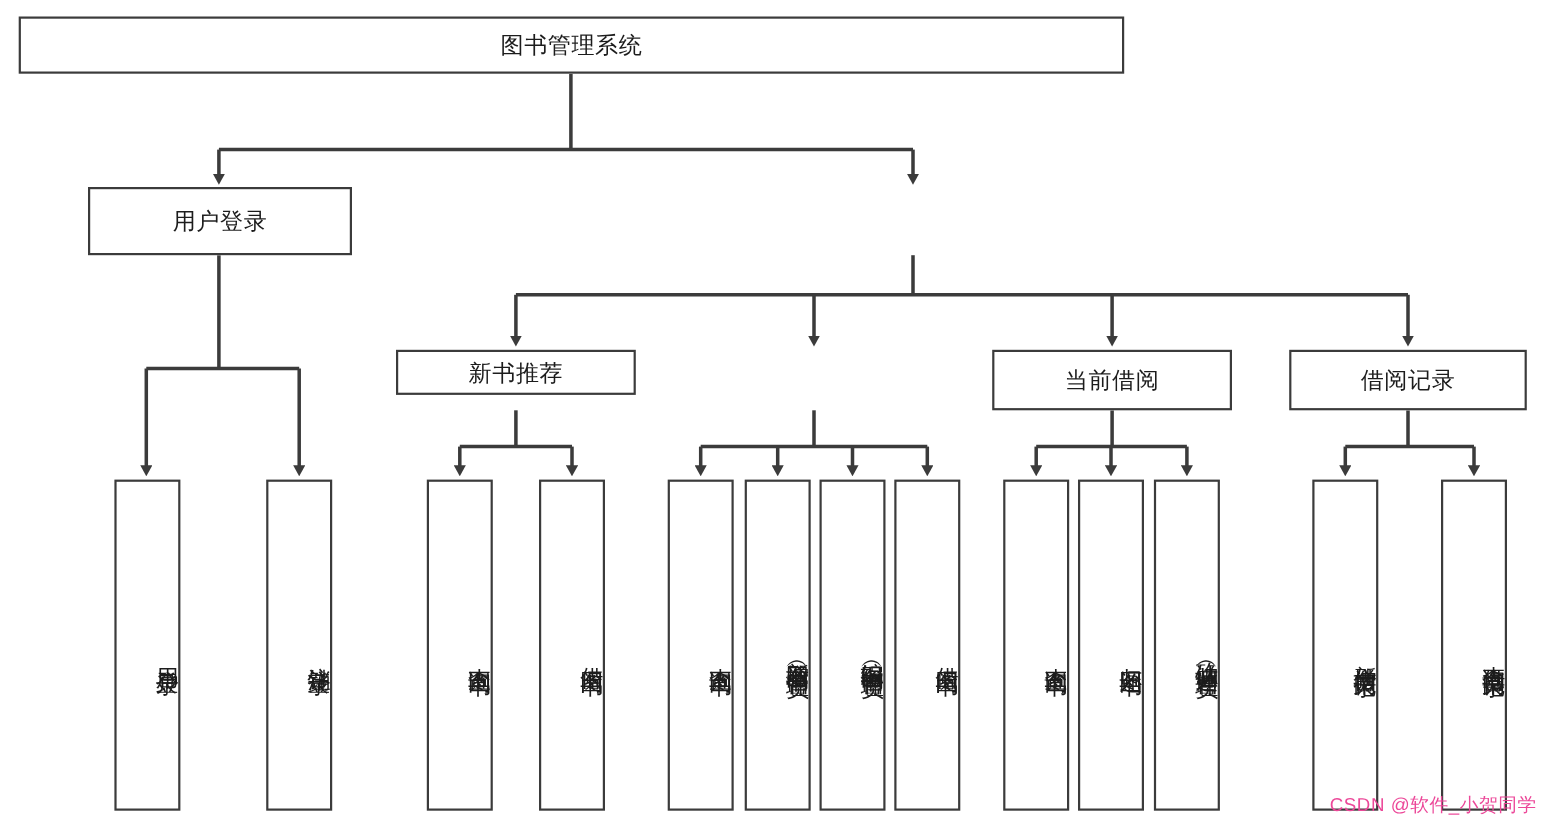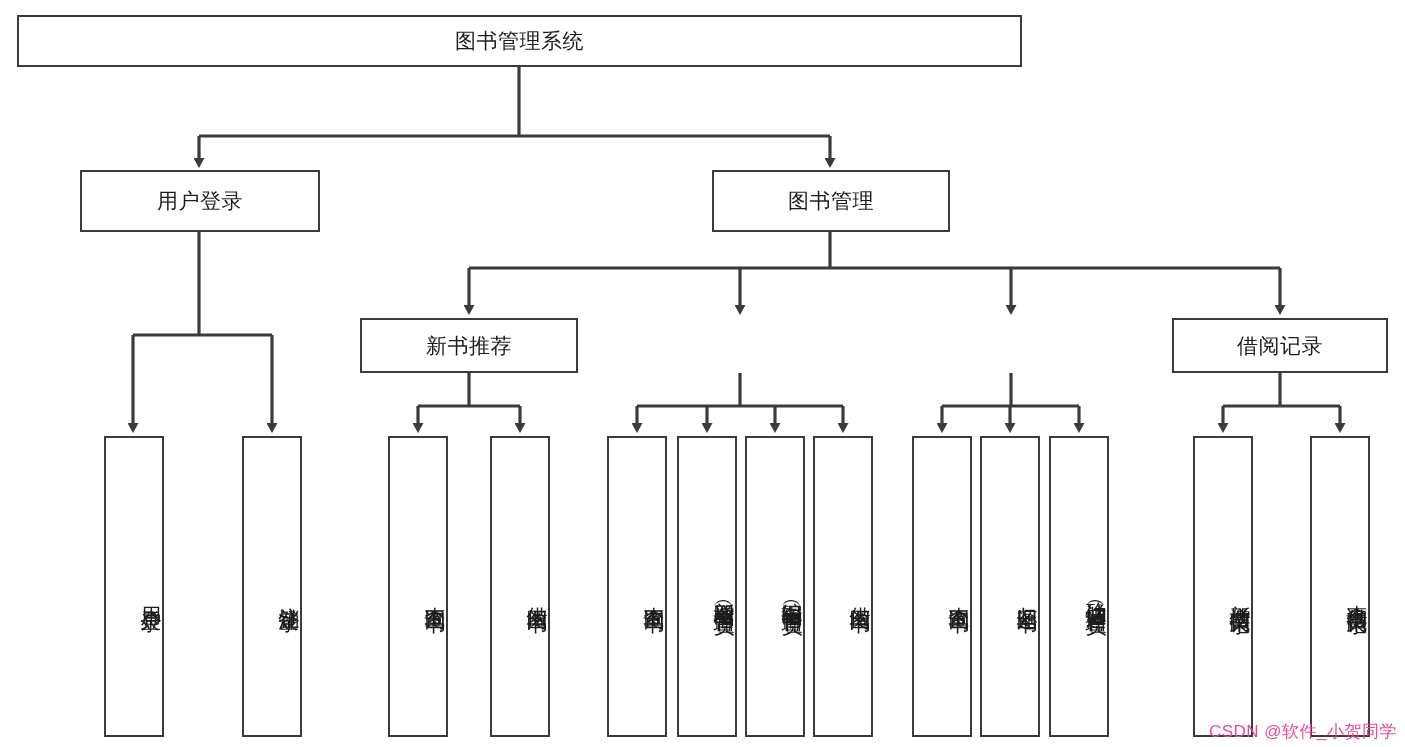--- a/index.html
+++ b/index.html
@@ -115,23 +115,23 @@
       <path d="M1280,373 L1280,406"></path>
       <path d="M1223,406 L1340,406"></path>
       <path d="M1223,406 L1223,424" marker-end="url(#arrow)"></path>
       <path d="M1340,406 L1340,424" marker-end="url(#arrow)"></path>
     </g>
   </svg>
 
   <div class="node horiz" style="left:17px;top:15px;width:1005px;height:52px;">图书管理系统</div>
 
   <div class="node horiz" style="left:80px;top:170px;width:240px;height:62px;">用户登录</div>
-  <div class="node horiz" style="left:712px;top:170px;width:238px;height:62px;">图书管理</div>
 
-  <div class="node horiz" style="left:360px;top:318px;width:218px;height:55px;">新书推荐</div>
+  <div class="node horiz" style="left:360px;top:318px;width:218px;height:41px;">新书推荐</div>
+  <div class="node horiz" style="left:902px;top:318px;width:218px;height:55px;">当前借阅</div>
   <div class="node horiz" style="left:1172px;top:318px;width:216px;height:55px;">借阅记录</div>
 
   <div class="node vert" style="left:104px;top:436px;width:60px;height:301px;">
     <span class="vtext">用户登录</span>
   </div>
   <div class="node vert" style="left:242px;top:436px;width:60px;height:301px;">
     <span class="vtext">注销登录</span>
   </div>
 
   <div class="node vert" style="left:388px;top:436px;width:60px;height:301px;">

